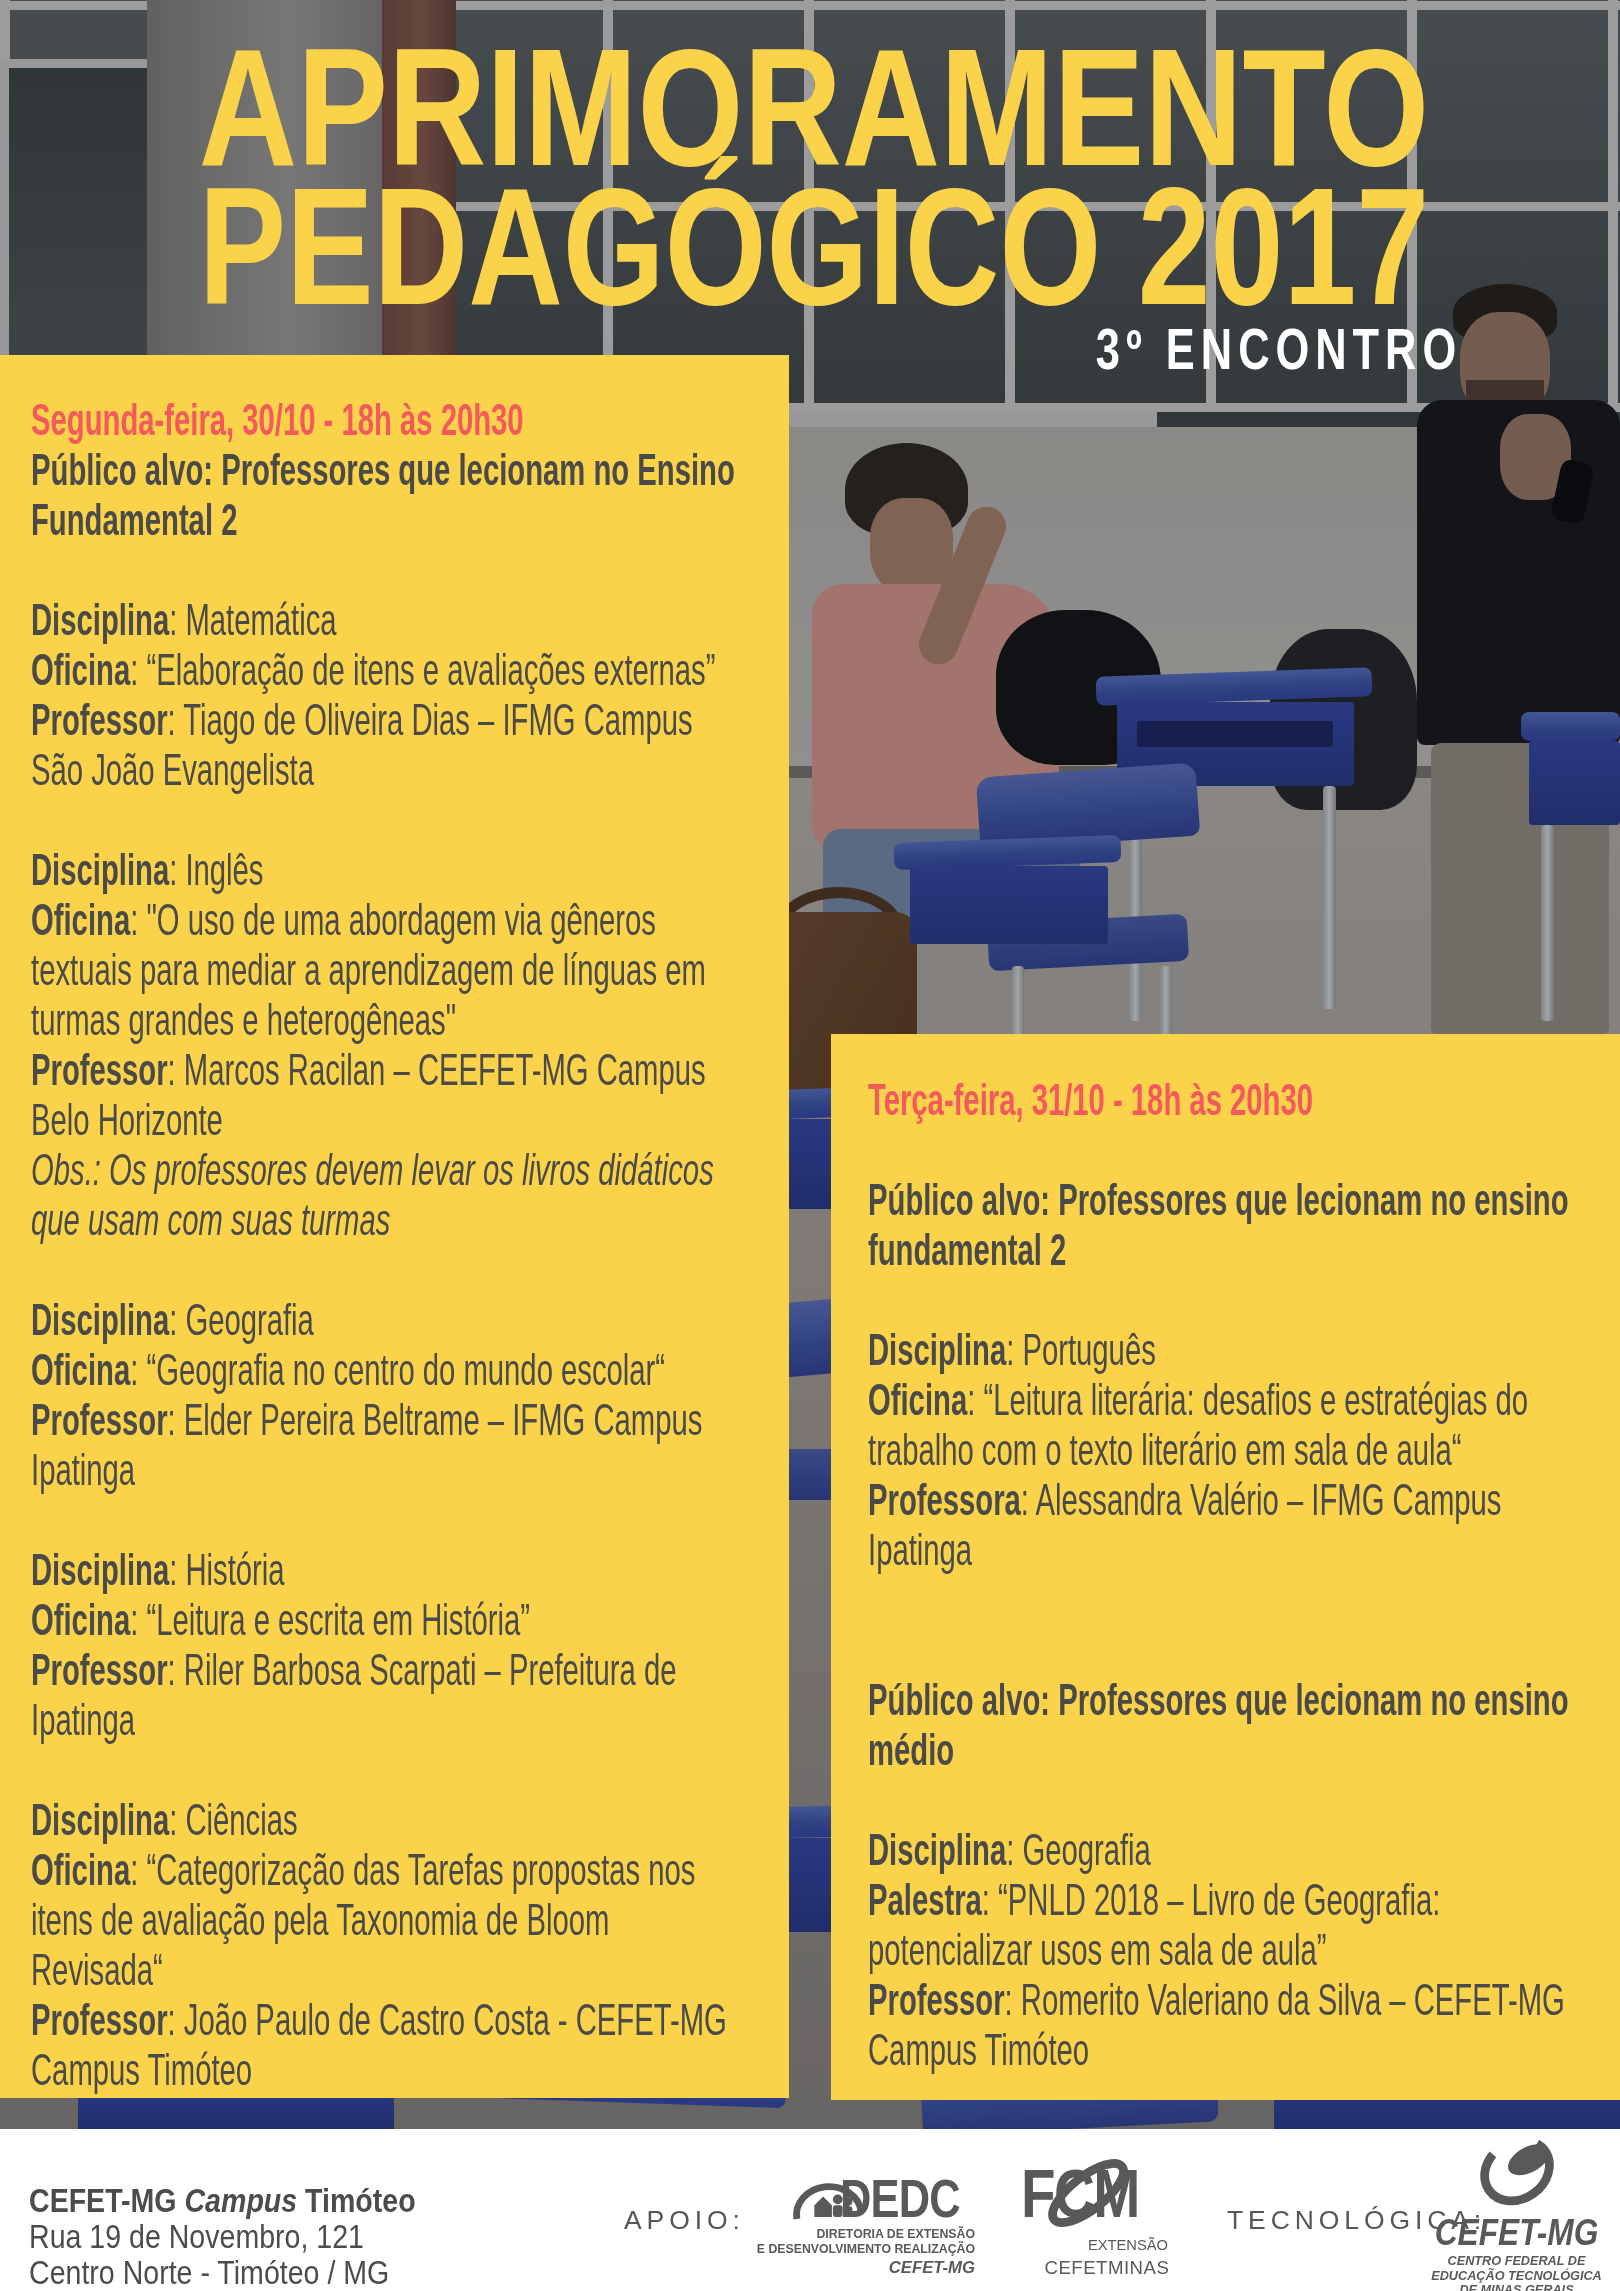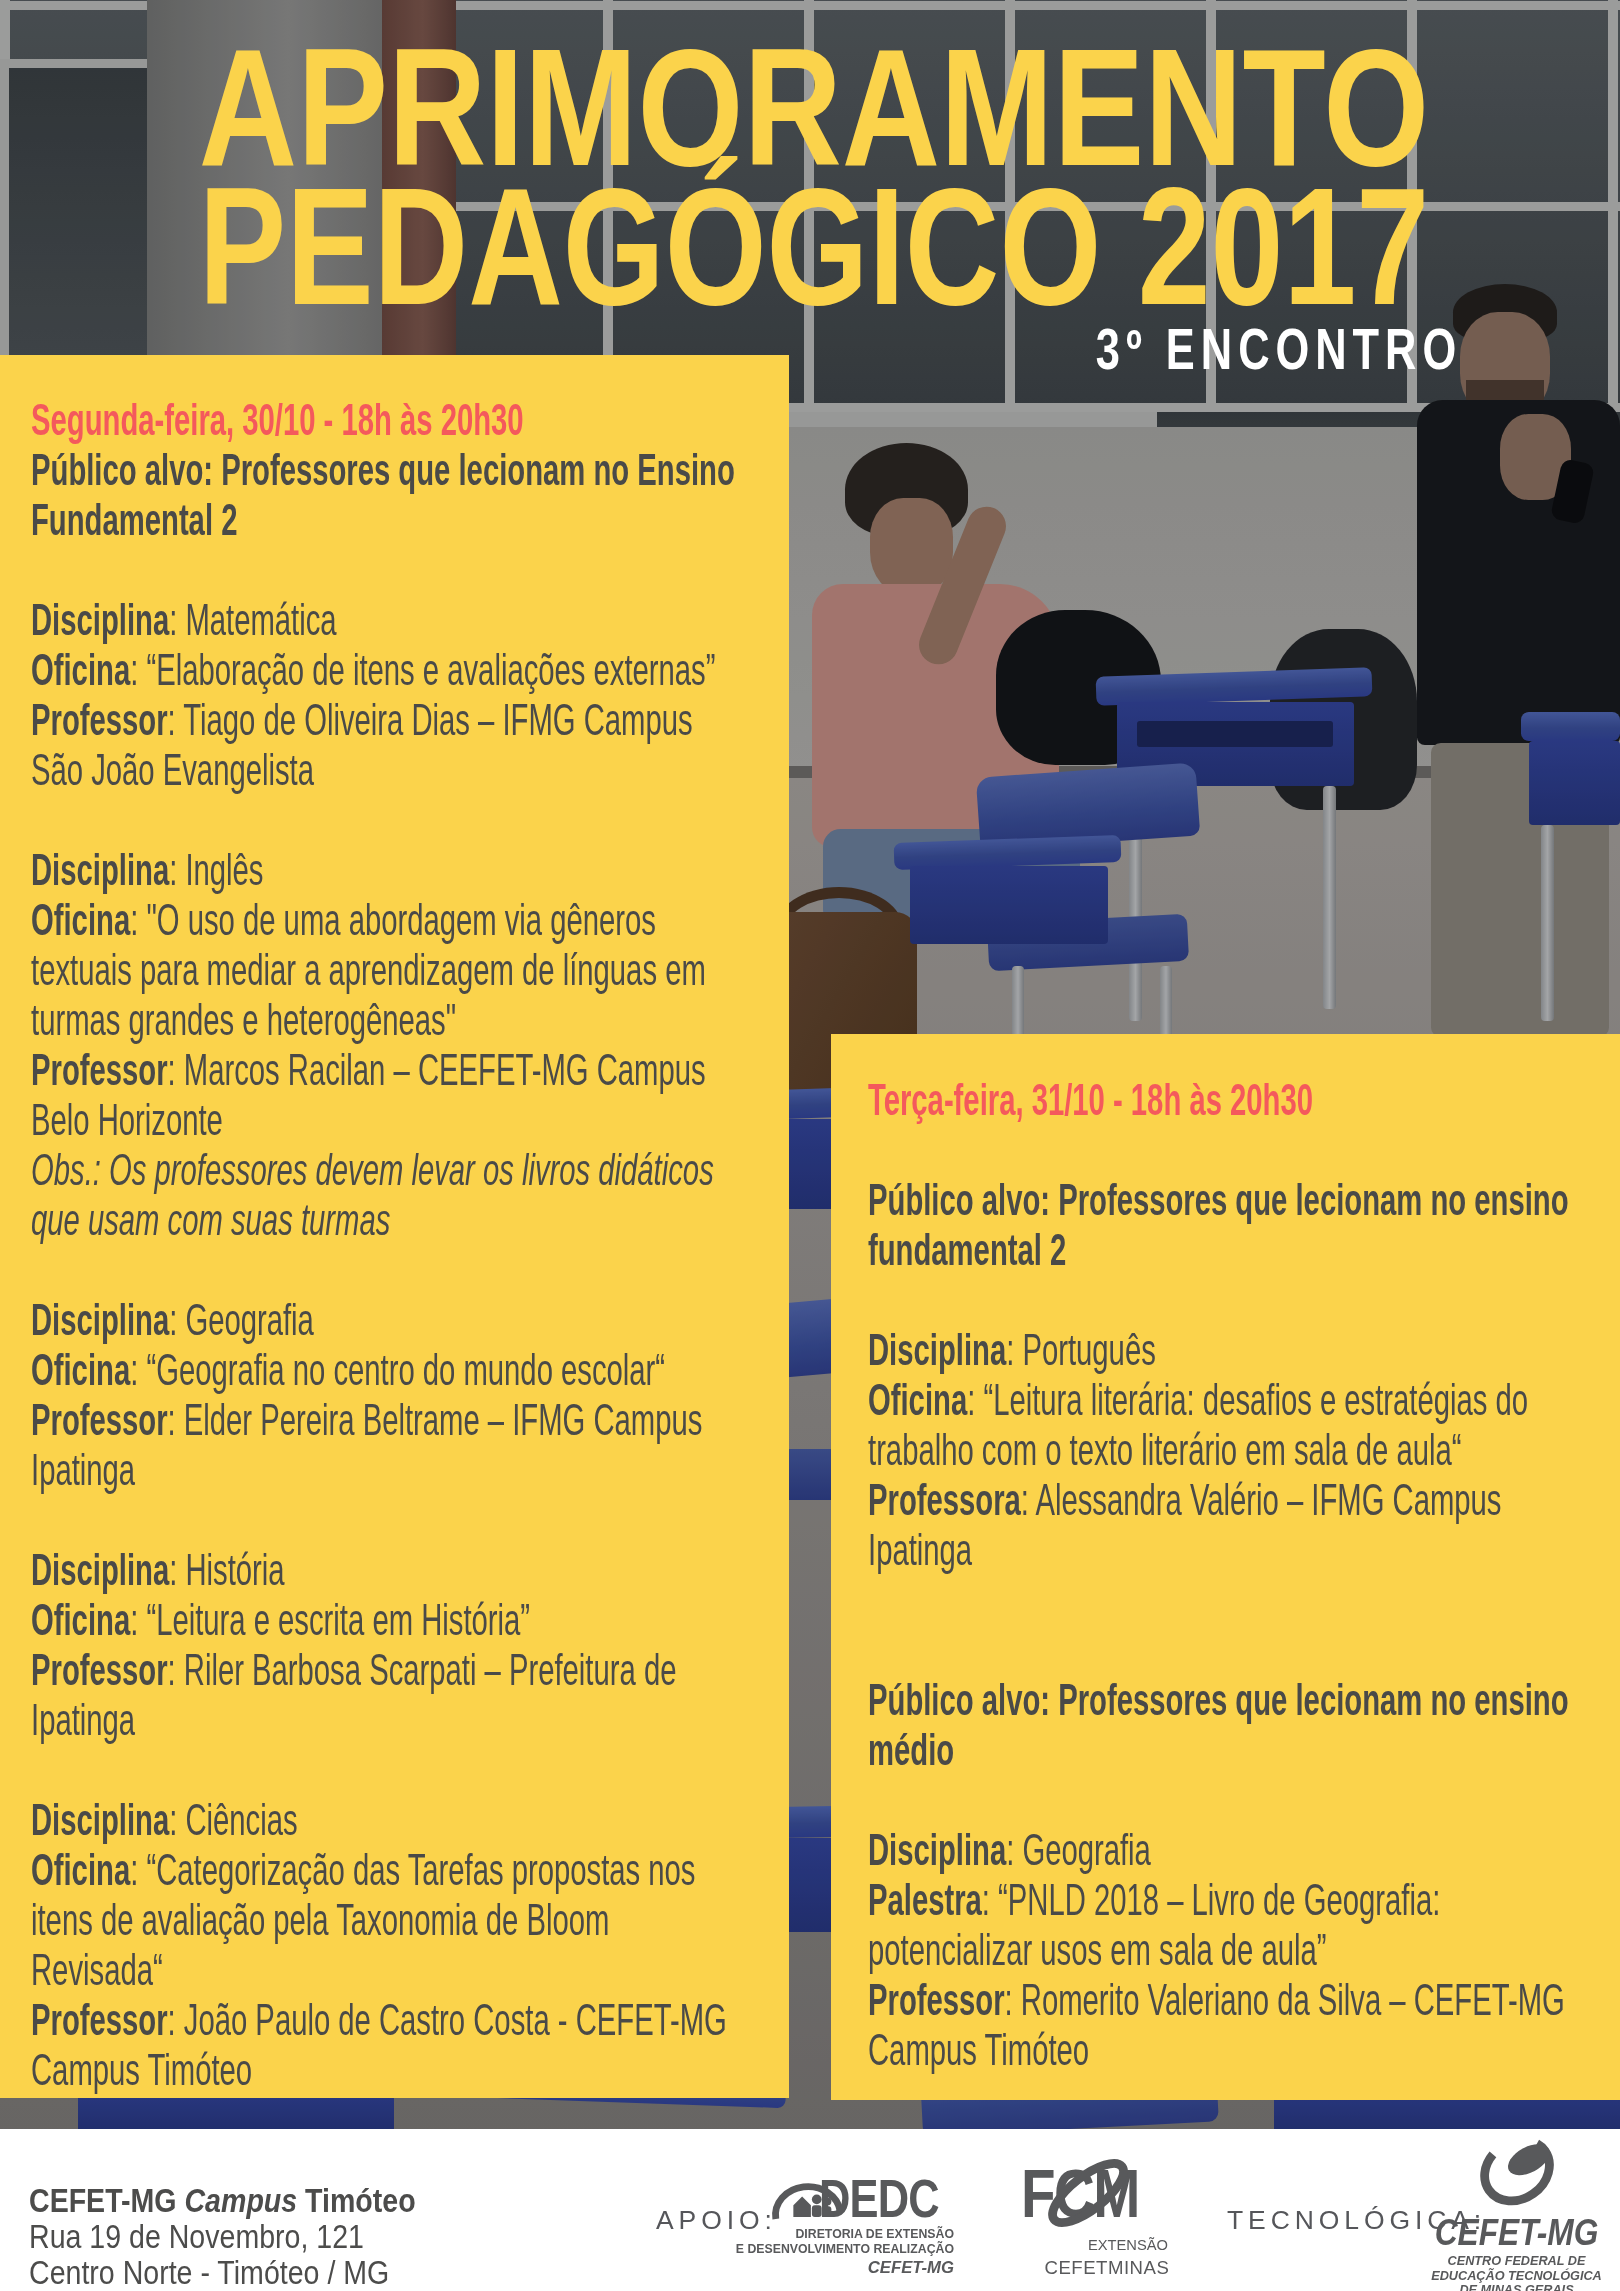--- a/index.html
+++ b/index.html
@@ -45,24 +45,24 @@
   #title-svg{position:absolute;left:191px;top:17.6px;z-index:4;}
   #subtitle-svg{position:absolute;left:1088px;top:314px;z-index:4;}
 
   
   #footer{position:absolute;left:0;top:2129px;width:1620px;height:163px;background:#ffffff;z-index:5;}
   #address{position:absolute;left:29px;top:53px;color:#4c4c4b;font-size:34px;line-height:36px;
            transform:scaleX(0.84);transform-origin:0 0;white-space:nowrap;}
   #address .l1{font-weight:bold;}
   #address .it{font-style:italic;}
   .support-label{position:absolute;color:#55565a;font-size:26.5px;letter-spacing:4.9px;}
-  #apoio{left:656px;top:76px;}
+  #apoio{left:624px;top:76px;}
   #realizacao{left:1227px;top:76px;}
   .logo{color:#58595b;}
-  #dedc{position:absolute;left:768px;top:27.4px;width:186px;}
+  #dedc{position:absolute;left:789px;top:27.4px;width:186px;}
   #dedc .nm{position:absolute;left:51px;top:11.8px;font-size:53px;font-weight:bold;
             transform:scaleX(0.82);transform-origin:0 0;letter-spacing:-1px;}
   #dedc .s{position:absolute;right:0;font-weight:bold;white-space:nowrap;}
   #dedc .s1{top:71px;font-size:12.3px;}
   #dedc .s2{top:86px;font-size:12.3px;}
   #dedc .s3{top:102px;font-size:16.7px;font-style:italic;}
   #fcm{position:absolute;left:1021px;top:17.6px;width:157px;}
   #fcm .nm{position:absolute;left:0;top:7.8px;font-size:69px;font-weight:bold;
            transform:scaleX(0.82);transform-origin:0 0;letter-spacing:-2px;}
   #fcm .s1{position:absolute;left:67px;top:90px;font-size:14.7px;}

